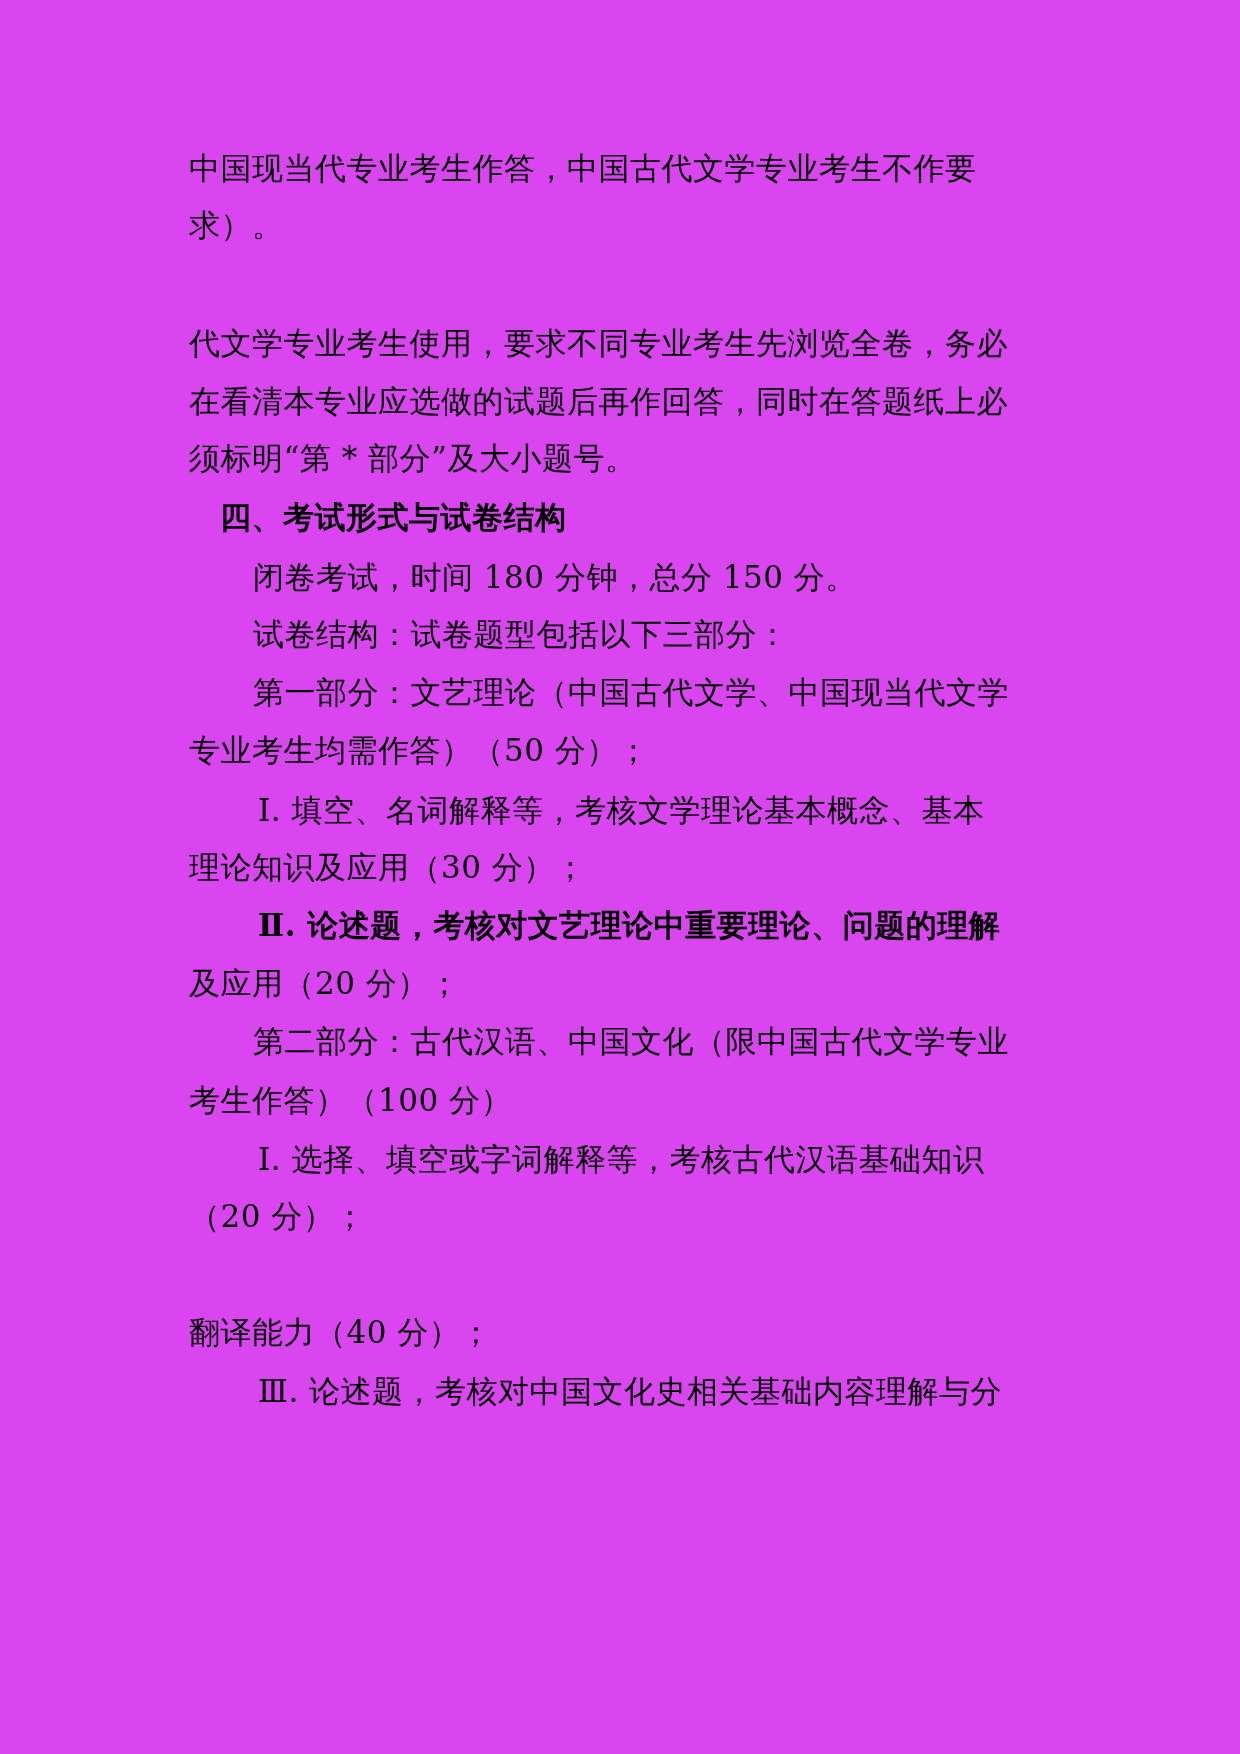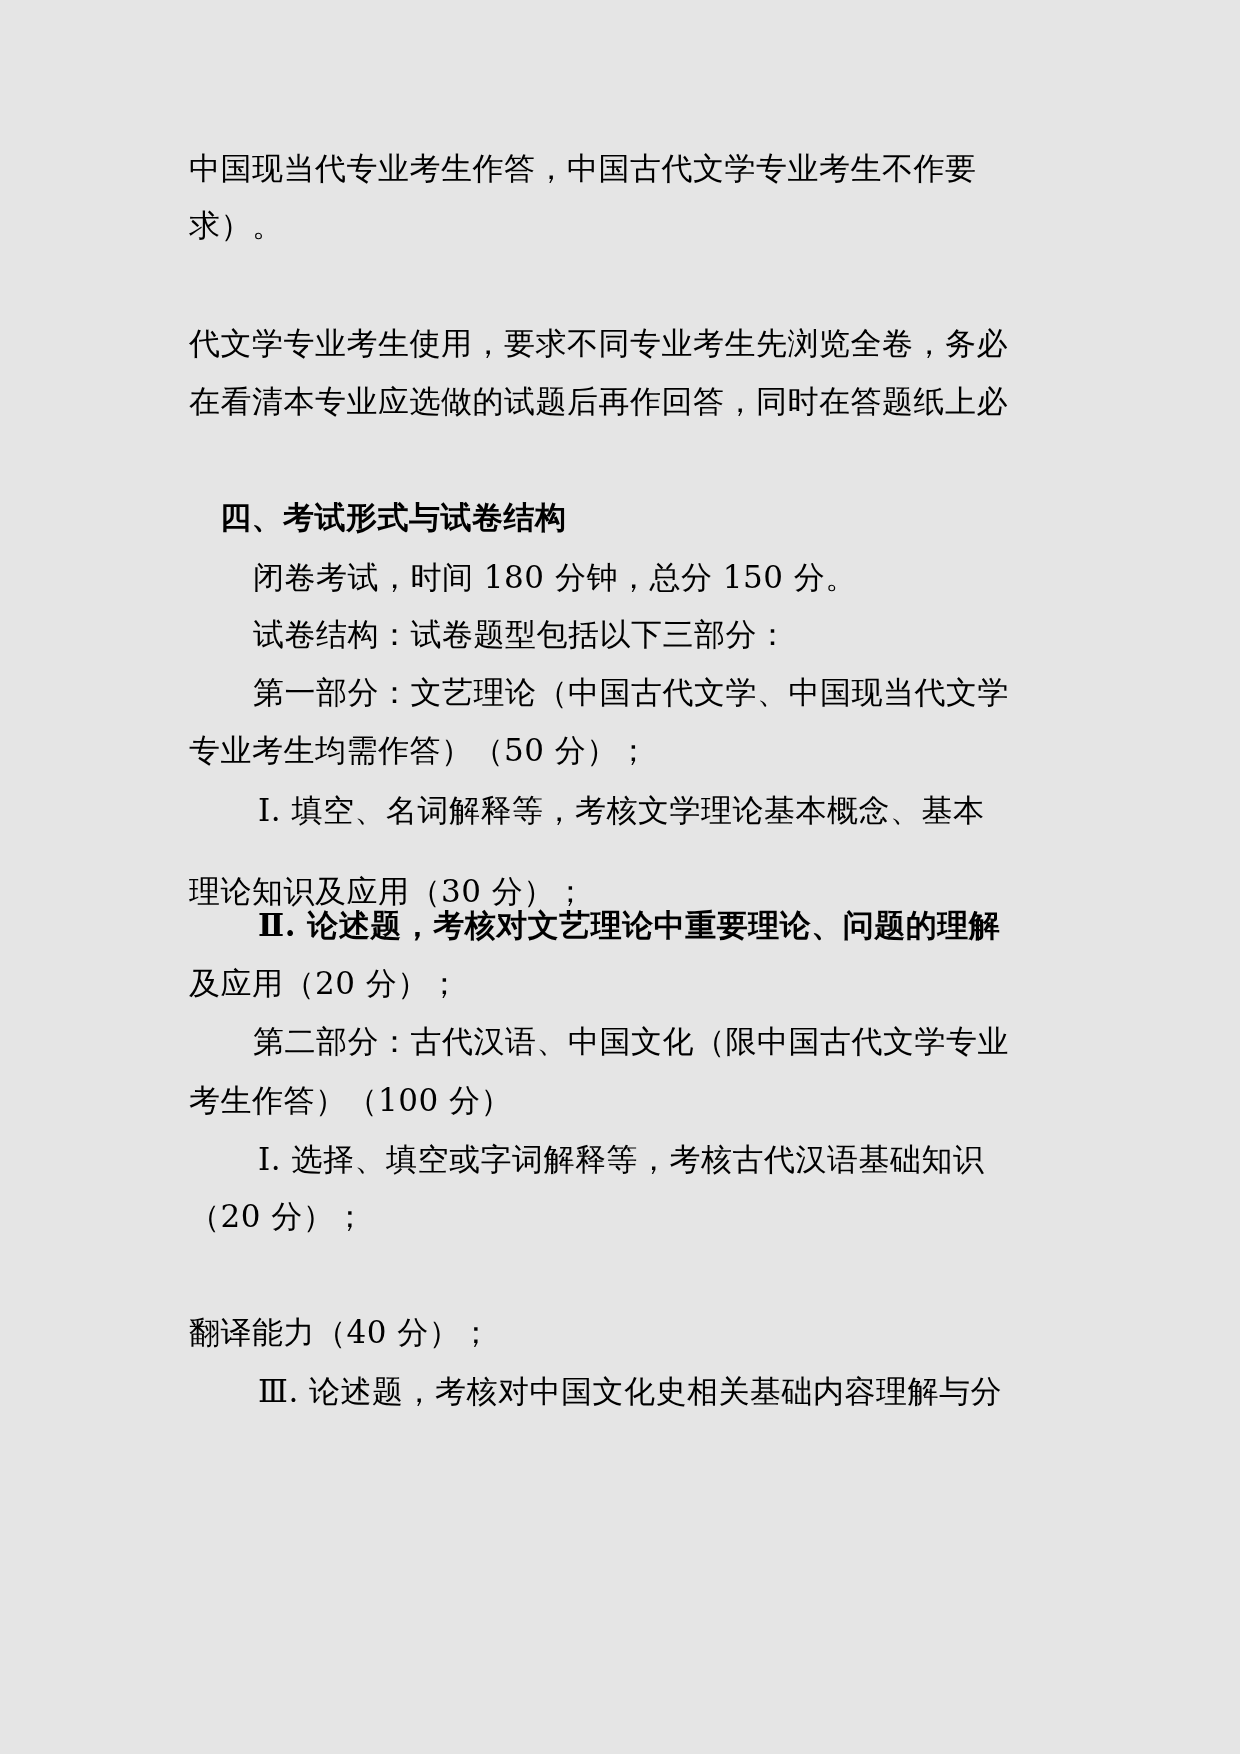--- a/index.html
+++ b/index.html
@@ -14,21 +14,21 @@
       overflow: hidden;
       font-family: "DejaVu Serif", "Liberation Serif", serif;
       color: #000000;
     }
     .page {
       position: absolute;
       left: 0;
       top: 0;
       width: 1240px;
       height: 1754px;
-      background: #e5e5e5;
+      background: #d946ef;
     }
     .line {
       position: absolute;
       left: 189px;
       width: 860px;
       font-size: 31px;
       line-height: 40px;
       white-space: nowrap;
       letter-spacing: 0.5px;
     }
@@ -51,30 +51,31 @@
 </head>
 <body>
 
 <div class="page">
 
   <div class="line" style="top:148px;">中国现当代专业考生作答，中国古代文学专业考生不作要</div>
   <div class="line" style="top:205px;">求）。</div>
 
   <div class="line" style="top:381px;">在看清本专业应选做的试题后再作回答，同时在答题纸上必</div>
   <div class="line" style="top:323px;">代文学专业考生使用，要求不同专业考生先浏览全卷，务必</div>
+  <div class="line" style="top:438px;">须标明“第 * 部分”及大小题号。</div>
 
   <div class="line heading" style="top:497px;">四、考试形式与试卷结构</div>
 
   <div class="line indent" style="top:557px;">闭卷考试，时间 180 分钟，总分 150 分。</div>
   <div class="line indent" style="top:614px;">试卷结构：试卷题型包括以下三部分：</div>
   <div class="line indent" style="top:672px;">第一部分：文艺理论（中国古代文学、中国现当代文学</div>
   <div class="line" style="top:730px;">专业考生均需作答）（50 分）；</div>
 
   <div class="line indent-roman" style="top:790px;">Ⅰ. 填空、名词解释等，考核文学理论基本概念、基本</div>
-  <div class="line" style="top:847px;margin-top:24px;">理论知识及应用（30 分）；</div>
+  <div class="line" style="top:847px;">理论知识及应用（30 分）；</div>
   <div class="line indent-roman" style="top:905px;font-weight:bold;">Ⅱ. 论述题，考核对文艺理论中重要理论、问题的理解</div>
   <div class="line" style="top:963px;">及应用（20 分）；</div>
 
   <div class="line indent" style="top:1021px;">第二部分：古代汉语、中国文化（限中国古代文学专业</div>
   <div class="line" style="top:1080px;">考生作答）（100 分）</div>
 
   <div class="line indent-roman" style="top:1139px;">Ⅰ. 选择、填空或字词解释等，考核古代汉语基础知识</div>
   <div class="line" style="top:1196px;">（20 分）；</div>
   <div class="line" style="top:1312px;">翻译能力（40 分）；</div>
   <div class="line indent-roman" style="top:1371px;">Ⅲ. 论述题，考核对中国文化史相关基础内容理解与分</div>

